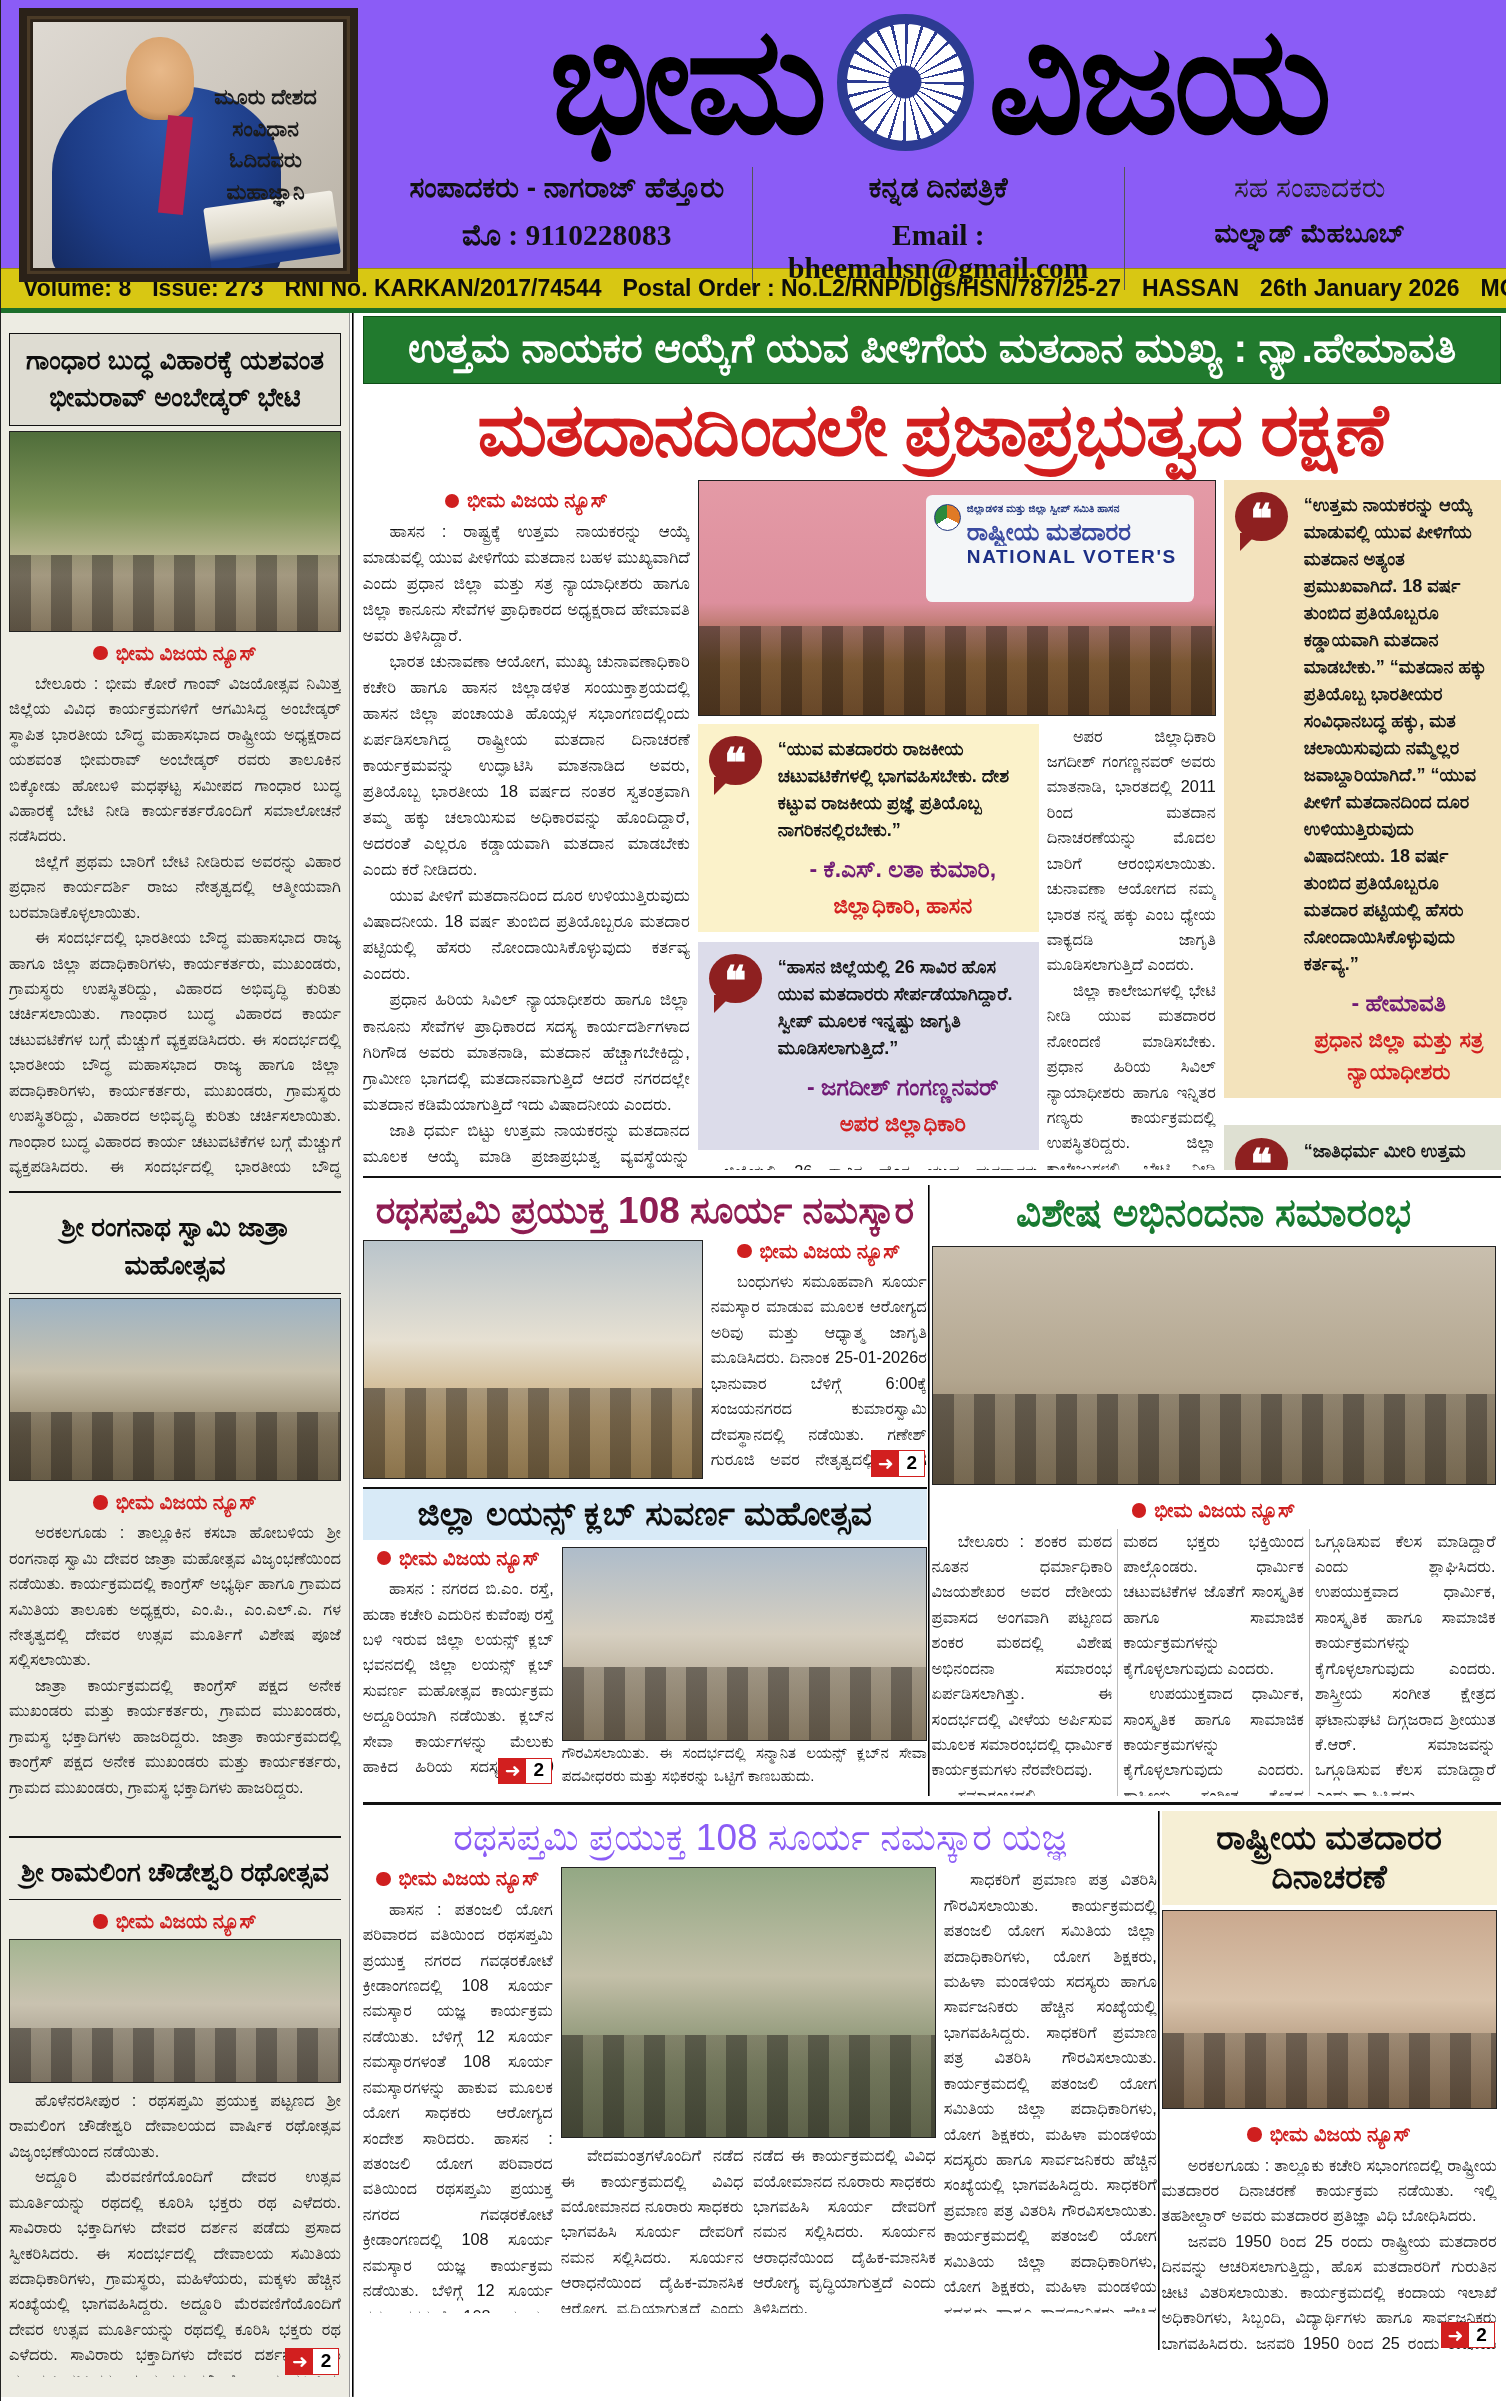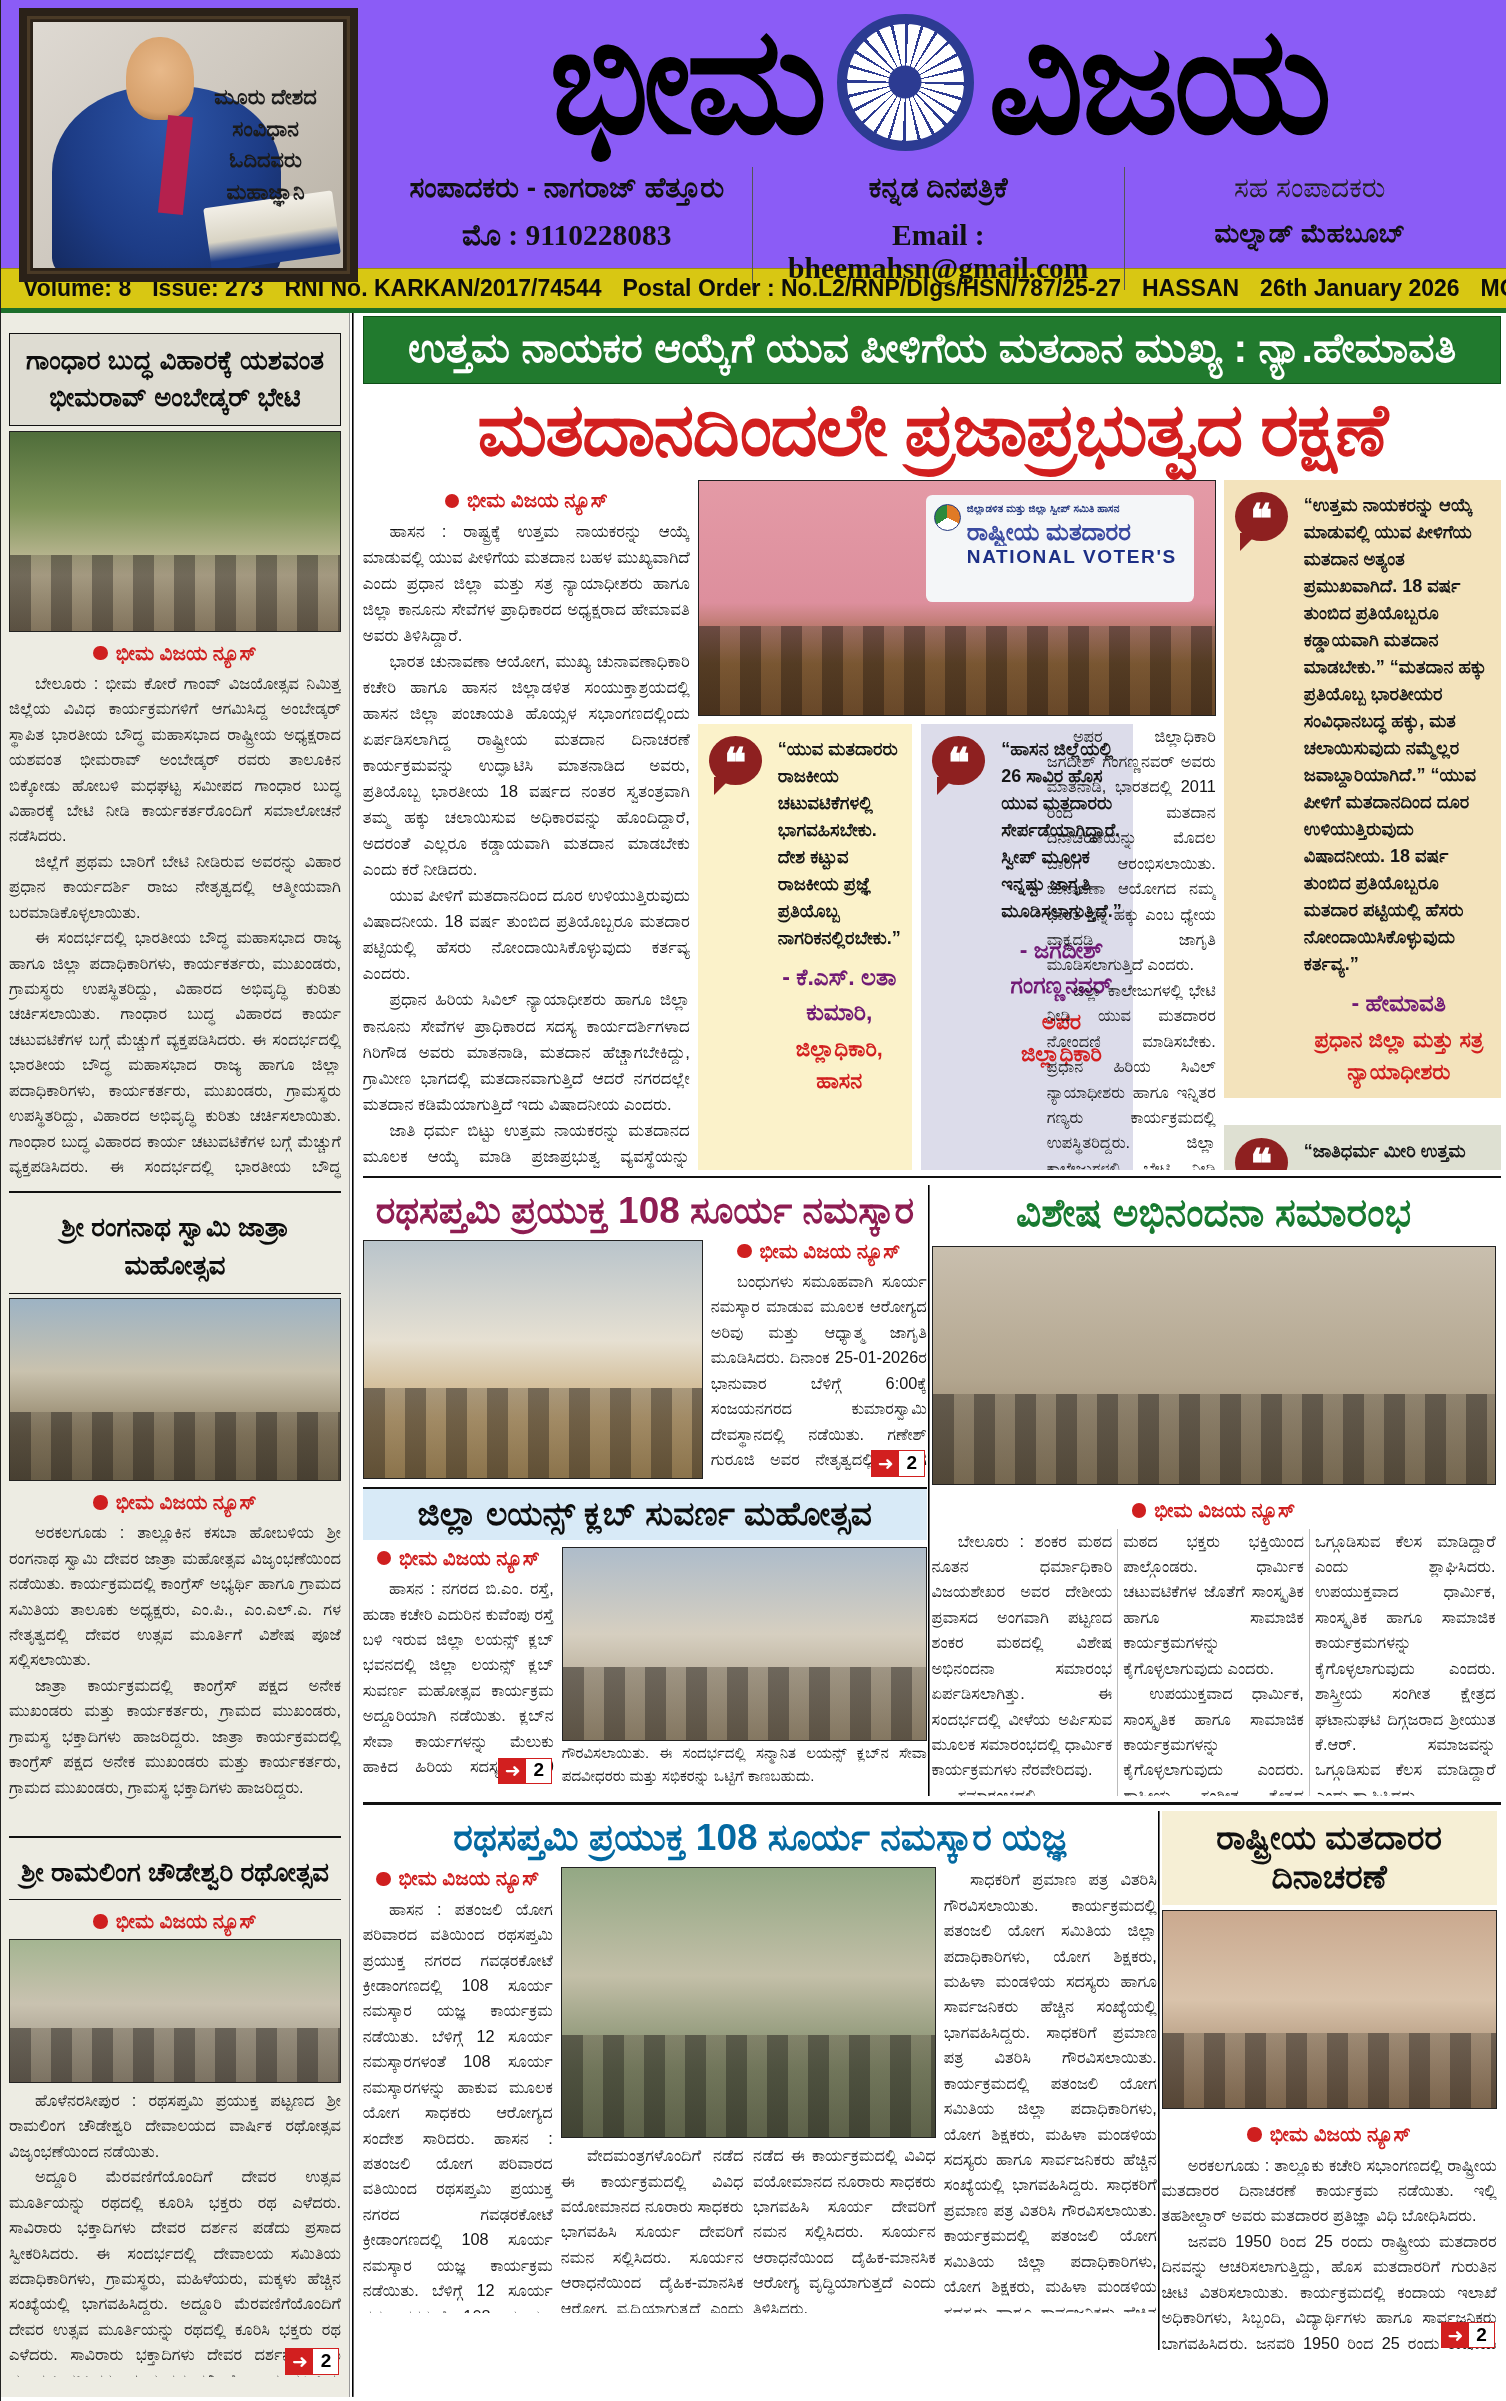--- a/index.html
+++ b/index.html
@@ -83,21 +83,21 @@
   
   .main { padding:3.2px 6.4px 0 8px; display:flex; flex-direction:column; }
   .kicker { background:#217a2e; color:#fff; font-weight:bold; font-size:41px; padding:8px 12.8px 11px;
             text-align:center; border:0.8px solid #0e4f18; }
   .main-headline { color:#d21f1f; font-weight:900; font-size:73px; line-height:1.05; text-align:center;
                    padding:8px 0 11px; letter-spacing:-1.6px; }
   .lead-grid { display:grid; grid-template-columns:327px 518px 281px; gap:8px; height:690px; overflow:hidden; }
   .lead-col { overflow:hidden; position:relative; }
   .lead-center { display:flex; flex-direction:column; gap:8px; overflow:hidden; }
   .center-lower { display:flex; gap:8px; flex:1; overflow:hidden; }
-  .quote-stack { width:341px; display:flex; gap:9.6px; }
+  .quote-stack { width:341px; display:flex; flex-direction:column; gap:9.6px; }
   .qbox { position:relative; padding:12.8px 11px 9.6px 80px; font-weight:bold; font-size:18px; line-height:1.5; color:#161616; }
   .qbox .bubble { position:absolute; left:11px; top:12.8px; width:53px; height:49px; background:#8e2020; border-radius:50%; }
   .bubble::before { content:"❝"; position:absolute; left:50%; top:54%; transform:translate(-50%,-50%);
                     color:#fff; font-size:41px; line-height:1; font-family:"DejaVu Serif",serif; }
   .bubble::after { content:""; position:absolute; left:4.8px; bottom:-9.6px; width:0; height:0;
                    border:9.6px solid transparent; border-top-color:#8e2020; border-left-color:#8e2020; }
   .q-att { text-align:center; color:#701a75; font-weight:900; margin-top:8px; font-size:23px; }
   .q-role { text-align:center; color:#d21f1f; font-weight:900; font-size:21.5px; margin-top:3.2px; }
   .bg-cream { background:#f3e3bc; }
   .bg-gray { background:#dee0d2; }
@@ -115,21 +115,21 @@
   .lions-bar { background:#d8eaf7; color:#0d0d0d; font-weight:900; font-size:33px; text-align:center;
                padding:6.4px 3.2px; border-top:2.4px solid #111; margin-top:8px; }
   .lions-row { display:flex; gap:8px; height:239px; margin-top:6.4px; overflow:hidden; }
   .lions-row .txt { width:191px; flex:0 0 auto; overflow:hidden; position:relative;}
   .lions-row .ph { flex:1; height:100%; }
   .vishesha { overflow:hidden; display:flex; flex-direction:column; }
   .vishesha .ph { height:239px; }
   .v-cols { column-count:3; column-gap:11px; column-rule:0.8px solid #bbb; flex:1; overflow:hidden; }
 
   .row-e { display:grid; grid-template-columns:794px 4.8px 335px; height:539px; overflow:hidden; }
-  .sec-head-red { color:#0369a1; font-weight:700; font-size:37px; text-align:center; padding:6.4px 0 8px; }
+  .sec-head-red { color:#8b5cf6; font-weight:400; font-size:37px; text-align:center; padding:6.4px 0 8px; }
   .yajna-cols { display:flex; gap:8px; height:446px; overflow:hidden; }
   .yajna-c1 { width:190px; flex:0 0 auto; overflow:hidden; }
   .yajna-c2 { width:375px; flex:0 0 auto; display:flex; flex-direction:column; }
   .yajna-c2 .ph { height:271px; }
   .yajna-sub { column-count:2; column-gap:9.6px; flex:1; overflow:hidden; }
   .yajna-c3 { flex:1; overflow:hidden; }
   .voters { overflow:hidden; position:relative; display:flex; flex-direction:column; }
   .sec-head-cream { background:#f6efd5; color:#111; font-weight:900; font-size:33px; text-align:center; padding:8px 3.2px; }
   .voters .ph { height:199px; }
 

